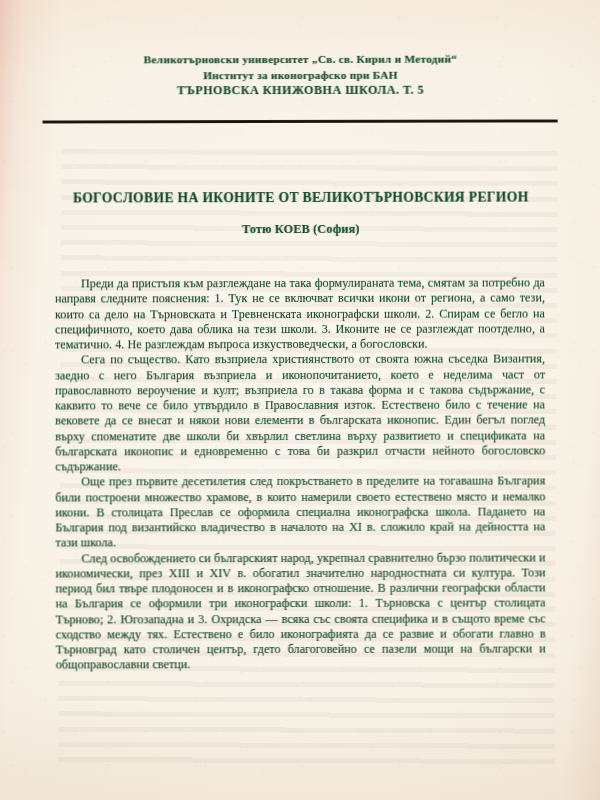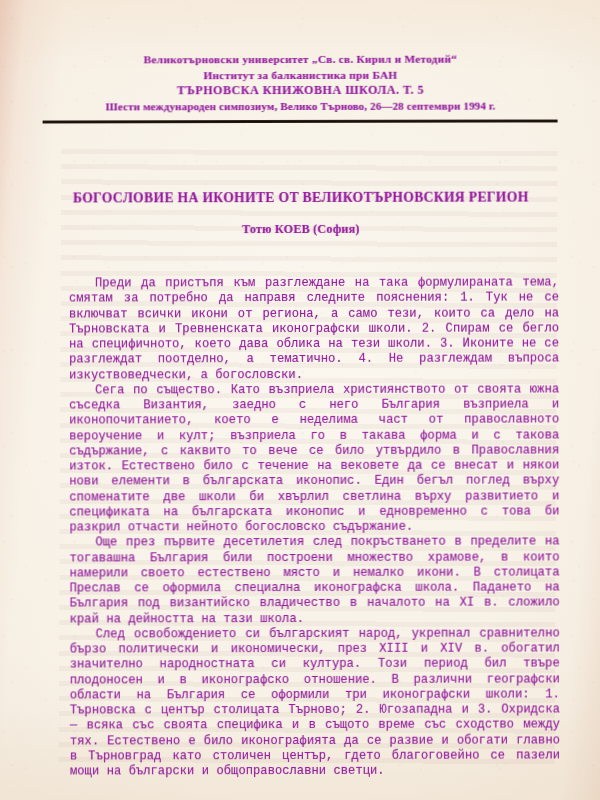--- a/index.html
+++ b/index.html
@@ -10,21 +10,21 @@
   }
 
   
   .scan-page {
     position: relative;
     width: 600px;
     height: 800px;
     overflow: hidden;
     background: #f6f0e6;
     font-family: "Liberation Serif", "DejaVu Serif", serif;
-    color: #a21caf;
+    color: #14532d;
   }
 
   
   .paper-tone {
     position: absolute;
     inset: 0;
     background:
       linear-gradient(95deg,
         rgba(225,176,157,0.55) 0%,
         rgba(236,205,186,0.30) 4%,
@@ -141,24 +141,23 @@
     margin-top: 14px;
     font-size: 12.2px;
     line-height: 16px;
     font-weight: 700;
     letter-spacing: 0.2px;
   }
 
   
   .body-text {
     position: absolute;
-    left: 69px;
+    left: 55px;
     top: 276px;
     width: 490px;
-    font-family: Liberation Mono, monospace;
   }
   .body-text p {
     margin: 0;
     font-size: 12.15px;
     line-height: 15.25px;
     text-align: justify;
     text-indent: 26px;
     letter-spacing: 0.02px;
     word-spacing: 0.1px;
     hyphens: manual;
@@ -182,23 +181,22 @@
 <div class="scan-page">
 
   <div class="paper-tone"></div>
   <div class="paper-grain"></div>
   <div class="showthrough"></div>
 
   <div class="content skewed">
 
     <div class="masthead inked">
       <div class="mh-line">Великотърновски университет „Св. св. Кирил и Методий“</div>
-      <div class="mh-line">Институт за балканистика при БАН</div>
+      <div class="mh-line">Институт за иконографско при БАН</div>
       <div class="mh-line mh-caps">ТЪРНОВСКА КНИЖОВНА ШКОЛА. Т. 5</div>
-      <div class="mh-line mh-symposium">Шести международен симпозиум, Велико Търново, 26—28 септември 1994 г.</div>
     </div>
 
     <div class="rule"></div>
 
     <div class="title-block inked">
       <div class="art-title">БОГОСЛОВИЕ НА ИКОНИТЕ ОТ ВЕЛИКОТЪРНОВСКИЯ РЕГИОН</div>
       <div class="art-author">Тотю КОЕВ (София)</div>
     </div>
 
     <div class="body-text inked">

